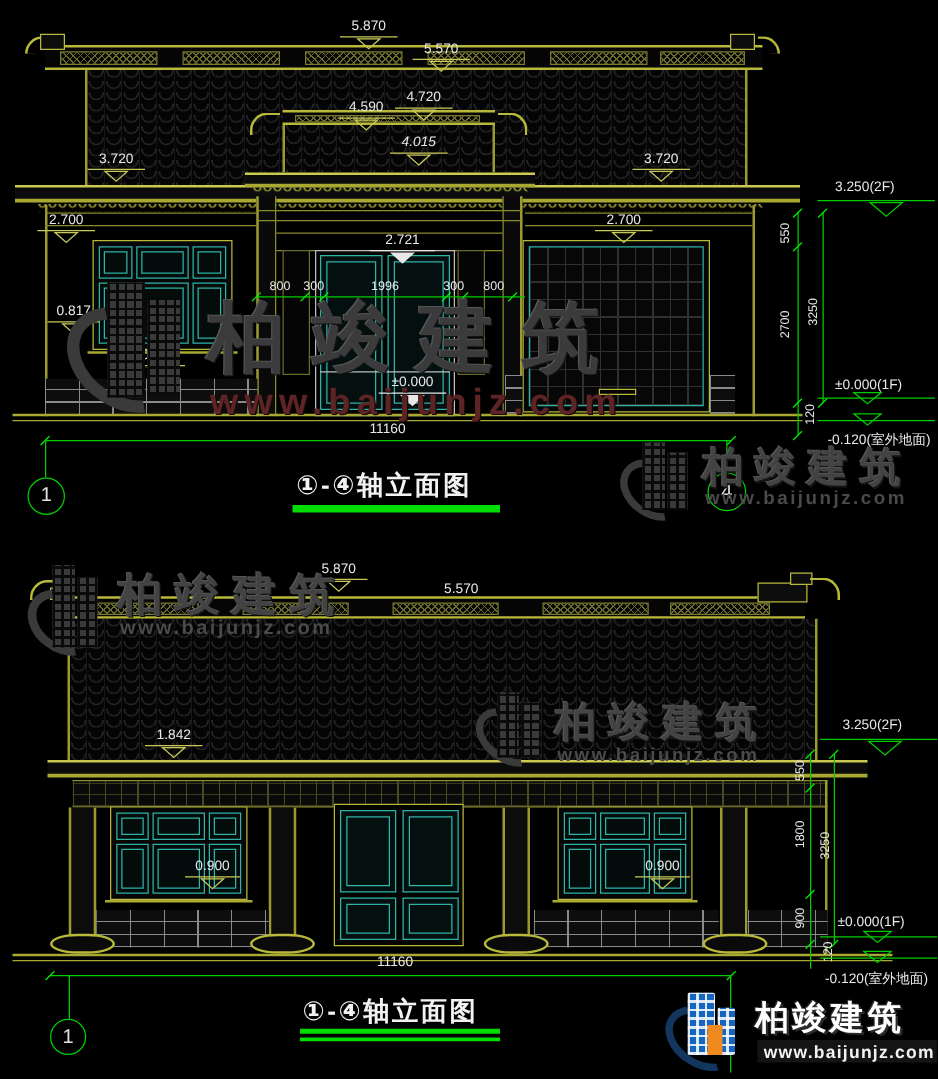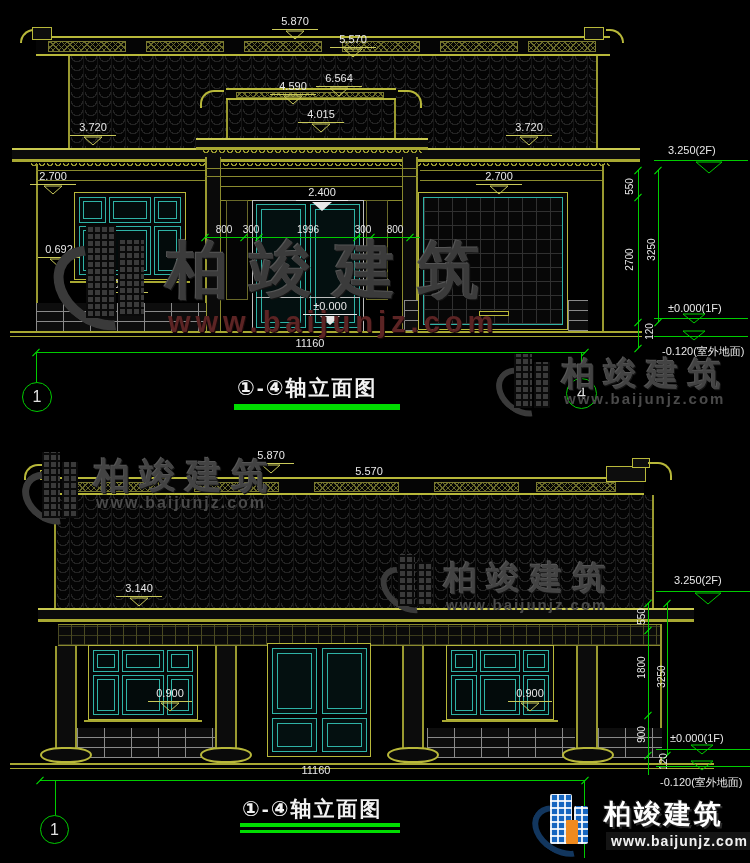--- a/index.html
+++ b/index.html
@@ -178,27 +178,27 @@
         </svg>
     </div>
     <div class="lv" style="left:270px;top:80px;width:46px;">
       <span class="t">4.590</span>
       <span class="ln c-y"></span>
       <svg class="c-y" width="20" height="10" viewBox="0 0 20 10">
           <path d="M1 1 H19 L10 9 Z" fill="none" stroke="currentColor"></path>
         </svg>
     </div>
     <div class="lv" style="left:316px;top:72px;width:46px;">
-      <span class="t">6.564</span>
-      <span class="ln c-y"></span>
-      <svg class="c-y" width="20" height="10" viewBox="0 0 20 10">
-          <path d="M1 1 H19 L10 9 Z" fill="none" stroke="currentColor"></path>
-        </svg>
-    </div>
-    <div class="lv" style="left:298px;top:108px;width:46px;">
+      <span class="t">4.720</span>
+      <span class="ln c-y"></span>
+      <svg class="c-y" width="20" height="10" viewBox="0 0 20 10">
+          <path d="M1 1 H19 L10 9 Z" fill="none" stroke="currentColor"></path>
+        </svg>
+    </div>
+    <div class="lv" style="left:312px;top:108px;width:46px;font-style:italic;">
       <span class="t">4.015</span>
       <span class="ln c-y"></span>
       <svg class="c-y" width="20" height="10" viewBox="0 0 20 10">
           <path d="M1 1 H19 L10 9 Z" fill="none" stroke="currentColor"></path>
         </svg>
     </div>
     <div class="lv" style="left:70px;top:121px;width:46px;">
       <span class="t">3.720</span>
       <span class="ln c-y"></span>
       <svg class="c-y" width="20" height="10" viewBox="0 0 20 10">
@@ -220,28 +220,28 @@
         </svg>
     </div>
     <div class="lv" style="left:476px;top:170px;width:46px;">
       <span class="t">2.700</span>
       <span class="ln c-y"></span>
       <svg class="c-y" width="20" height="10" viewBox="0 0 20 10">
           <path d="M1 1 H19 L10 9 Z" fill="none" stroke="currentColor"></path>
         </svg>
     </div>
     <div class="lv" style="left:296px;top:186px;width:52px;">
-      <span class="t">2.400</span>
+      <span class="t">2.721</span>
       <span class="ln c-w"></span>
       <svg class="c-w" width="22" height="11" viewBox="0 0 22 11">
           <path d="M1 1 H21 L11 10 Z" fill="currentColor"></path>
         </svg>
     </div>
     <div class="lv" style="left:38px;top:243px;width:42px;">
-      <span class="t">0.692</span>
+      <span class="t">0.817</span>
       <span class="ln c-y"></span>
       <svg class="c-y" width="20" height="10" viewBox="0 0 20 10">
           <path d="M1 1 H19 L10 9 Z" fill="none" stroke="currentColor"></path>
         </svg>
     </div>
     <div class="lv" style="left:106px;top:278px;width:42px;">
       <span class="t">0.500</span>
       <span class="ln c-y"></span>
       <svg class="c-y" width="20" height="10" viewBox="0 0 20 10">
           <path d="M1 1 H19 L10 9 Z" fill="none" stroke="currentColor"></path>
@@ -338,21 +338,21 @@
       <div class="openwork" style="left:260px;top:3px;width:85px;height:10px;"></div>
       <div class="openwork" style="left:380px;top:3px;width:85px;height:10px;"></div>
       <div class="openwork" style="left:482px;top:3px;width:80px;height:10px;"></div>
     </div>
     <div class="fin" style="left:606px;top:36px;width:40px;height:16px;"></div>
     <div class="fin" style="left:632px;top:28px;width:18px;height:10px;"></div>
     <div class="curl" style="left:648px;top:32px;width:24px;height:18px;transform:scaleX(-1);"></div>
     <div class="tiles" style="left:54px;top:65px;width:600px;height:113px;"></div>
 
     <div class="lv" style="left:116px;top:152px;width:46px;">
-      <span class="t">3.140</span>
+      <span class="t">1.842</span>
       <span class="ln c-y"></span>
       <svg class="c-y" width="20" height="10" viewBox="0 0 20 10">
           <path d="M1 1 H19 L10 9 Z" fill="none" stroke="currentColor"></path>
         </svg>
     </div>
 
     <div class="eave" style="left:38px;top:178px;width:656px;height:14px;"></div>
     <div class="frieze" style="left:58px;top:194px;width:604px;height:22px;"></div>
     <div class="vline" style="left:660px;top:194px;height:139px;"></div>
 

